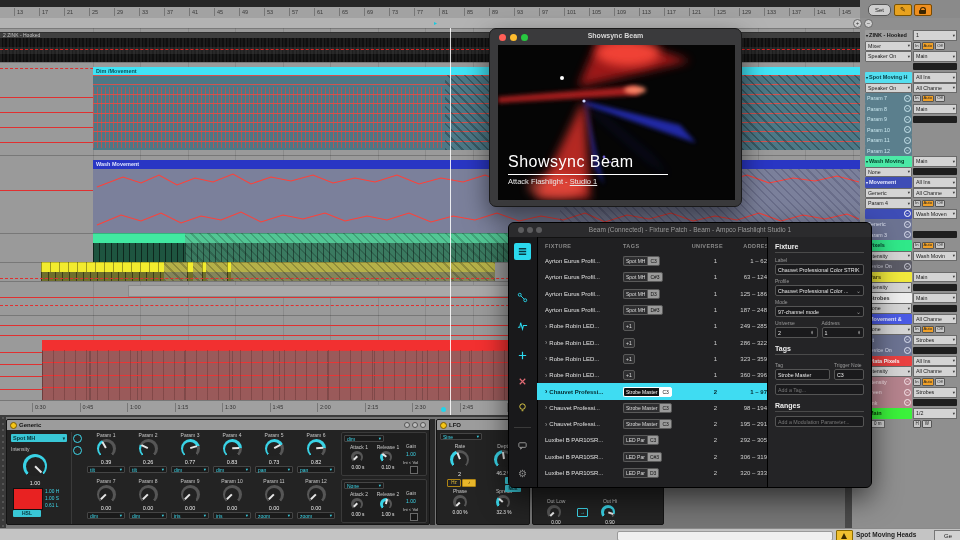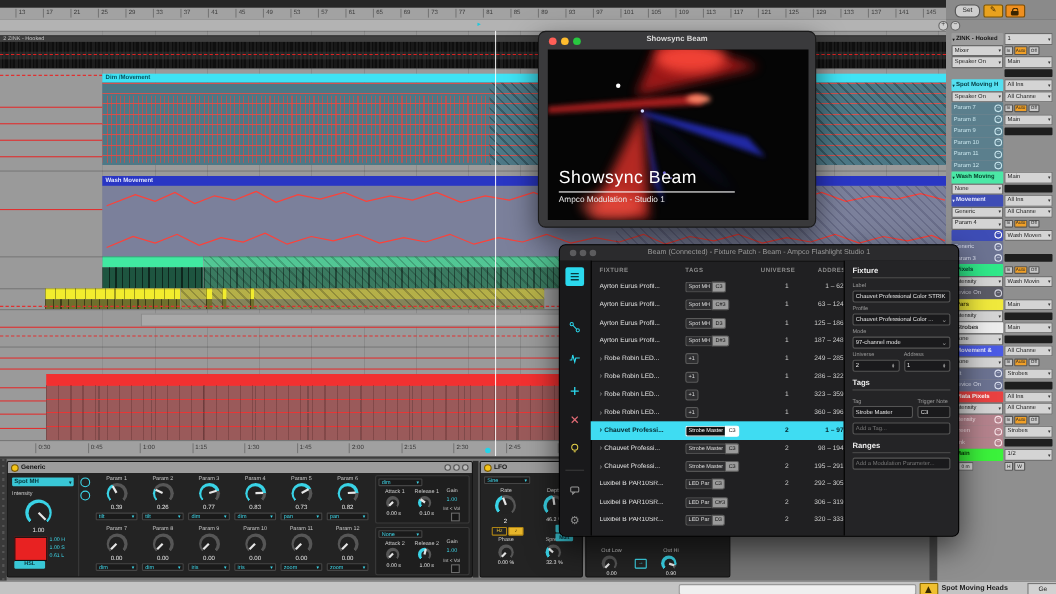--- a/index.html
+++ b/index.html
@@ -211,21 +211,21 @@
   .tl{position:absolute;top:5px;width:7px;height:7px;border-radius:50%;}
   #beam-tb .r{left:9px;background:#ff5f57;}
   #beam-tb .y{left:20px;background:#febc2e;}
   #beam-tb .g{left:31px;background:#28c840;}
   #beam-title{position:absolute;left:0;right:0;top:3px;text-align:center;font-size:7px;font-weight:bold;color:#d8d8d8;}
   #beam-video{position:absolute;left:8px;top:16px;width:237px;height:155px;background:#050505;overflow:hidden;}
   #beam-overlay{position:absolute;left:10px;bottom:14px;}
   #beam-big{font-size:16px;color:#fff;letter-spacing:.5px;}
   #beam-line{width:160px;height:1px;background:#fff;margin:3px 0 2px;}
   #beam-sub{font-size:7.5px;color:#e8e8e8;}
-  #beam-sub .lnk{}
+  #beam-sub .lnk{text-decoration:underline;}
 
   
   #patch-win{position:absolute;left:508px;top:222px;width:364px;height:266px;background:#202022;border-radius:6px;
     box-shadow:0 10px 28px rgba(0,0,0,.6);z-index:30;border:1px solid #000;overflow:hidden;box-sizing:border-box;}
   #patch-tb{position:relative;height:14px;background:#2b2b2d;border-bottom:1px solid #111;}
   #patch-tb .d{position:absolute;top:4px;width:6px;height:6px;border-radius:50%;background:#5c5c5e;}
   #patch-title{position:absolute;left:0;right:0;top:3px;text-align:center;font-size:6.5px;color:#9a9a9a;white-space:nowrap;overflow:hidden;}
   #patch-side{position:absolute;left:0;top:14px;width:28px;bottom:0;background:#19191b;border-right:1px solid #000;}
   .side-ic{position:absolute;left:5px;width:17px;height:17px;display:flex;align-items:center;justify-content:center;border-radius:2px;}
   .side-ic svg{display:block;}
@@ -1032,21 +1032,21 @@
         <ellipse cx="58" cy="142" rx="28" ry="12" fill="#ff5a4a" opacity="0.55" filter="url(#b2)"></ellipse>
         <circle cx="64" cy="33" r="2" fill="#ffffff"></circle>
         <circle cx="86" cy="56" r="1.6" fill="#cfd6ff"></circle>
         <circle cx="106" cy="112" r="1.4" fill="#8a7aff" opacity="0.8"></circle>
         <circle cx="112" cy="117" r="1" fill="#8a7aff" opacity="0.6"></circle>
       </svg>
       <div id="beam-overlay">
         <div id="beam-big">Showsync Beam</div>
         <div id="beam-line"></div>
         <div id="beam-sub">
-          <span>Ampco Modulation - </span><span class="lnk">Studio 1</span>
+          <span>Attack Flashlight - </span><span class="lnk">Studio 1</span>
         </div>
       </div>
     </div>
   </div>
 
   <div id="patch-win">
     <div id="patch-tb">
       <span class="d" style="left:9px;"></span>
       <span class="d" style="left:18px;"></span>
       <span class="d" style="left:27px;"></span>

